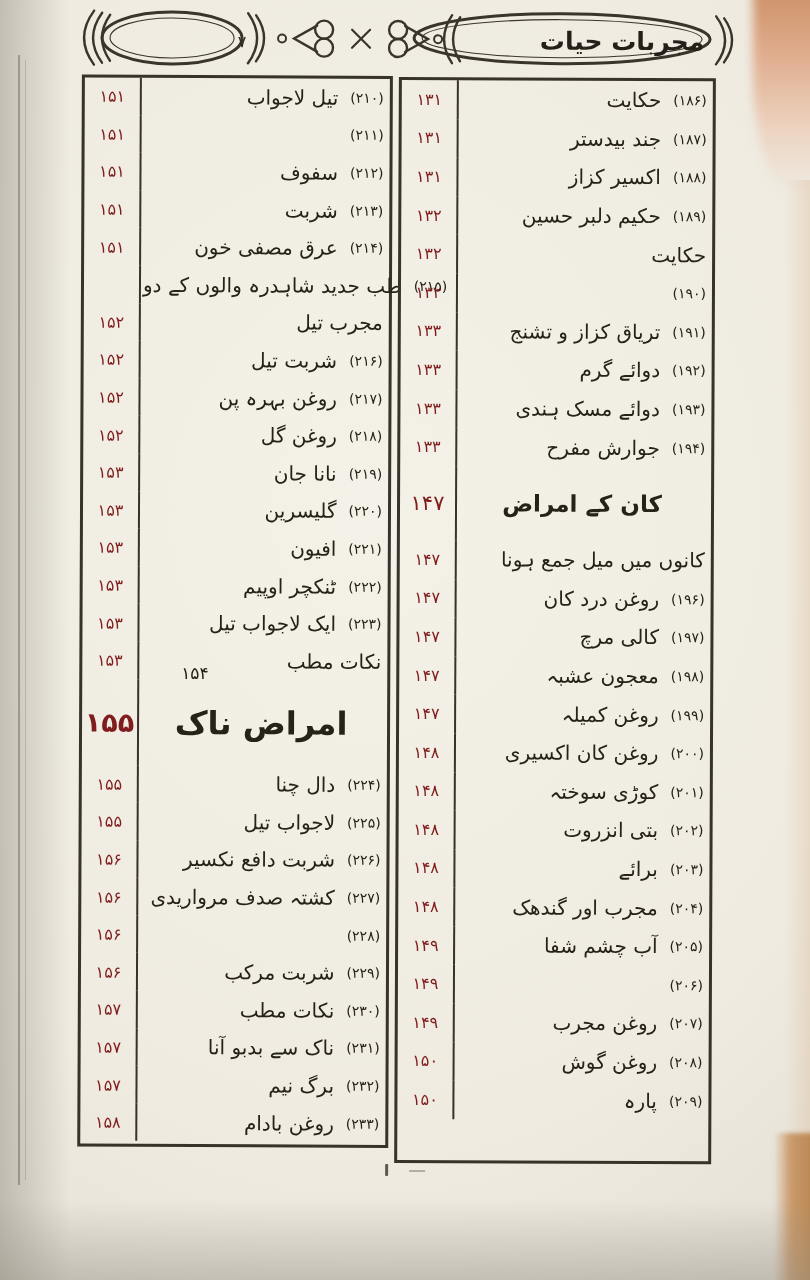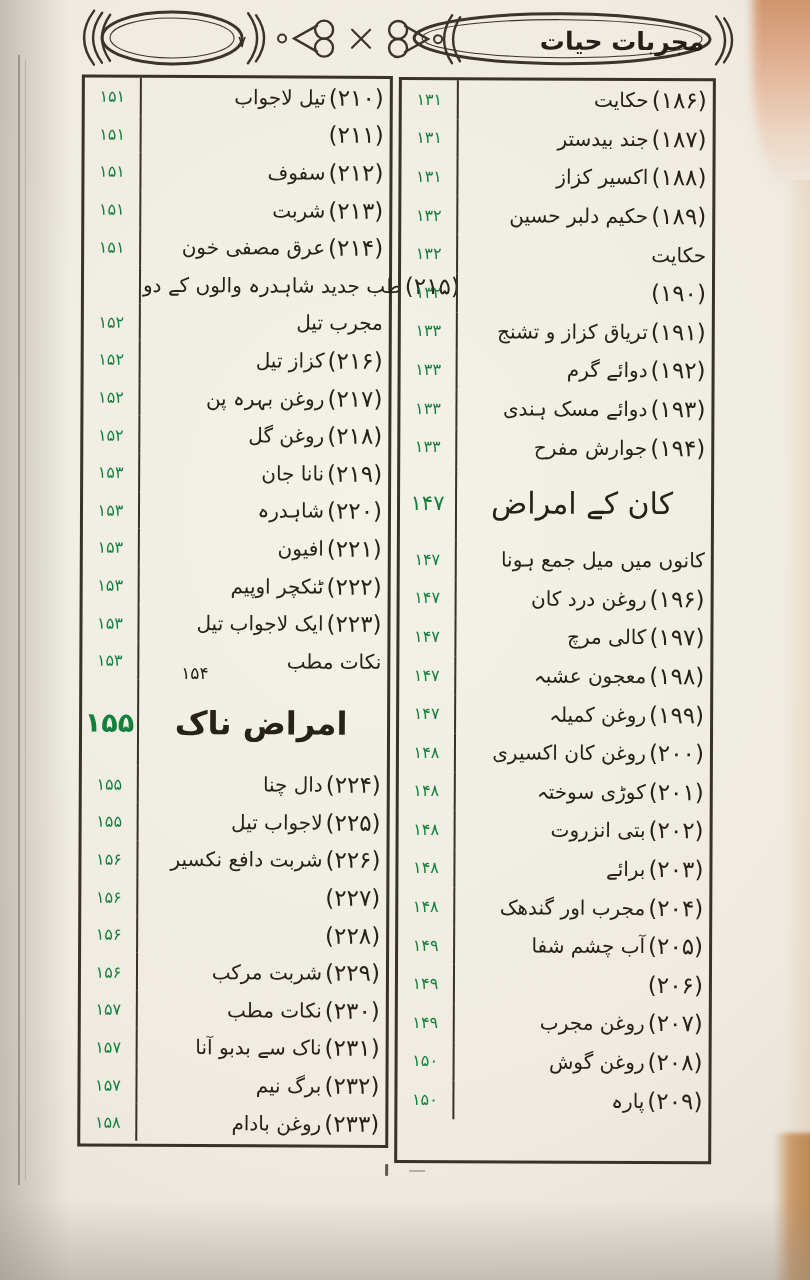--- a/index.html
+++ b/index.html
@@ -42,29 +42,29 @@
 
   
   .toc{position:absolute;border:3px solid #37322a;background:transparent;}
   .toc-left{left:80px;top:76px;width:305px;height:1066px;}
   .toc-right{left:397px;top:77px;width:311px;height:1080px;}
   .rows{display:flex;flex-direction:column;height:100%;}
   .row{display:flex;flex:0 0 auto;align-items:center;}
   .toc-left .row{height:37.6px;}
   .toc-right .row{height:38.6px;}
   .pcell{width:55px;flex:0 0 55px;align-self:stretch;display:flex;align-items:center;justify-content:center;
-    border-right:2.5px solid #37322a;font-size:16px;letter-spacing:1px;color:#15803d;}
+    border-right:2.5px solid #37322a;font-size:16px;letter-spacing:1px;color:#7f1d1d;}
   .ecell{flex:1;direction:rtl;display:flex;align-items:center;justify-content:flex-start;
     padding:0 6px 0 2px;font-size:20px;white-space:nowrap;overflow:visible;color:#262219;}
-  .enum{margin-left:3px;font-size:23px;}
+  .enum{margin-left:12px;font-size:14px;}
   .etext{font-size:20px;}
   .inline-num{margin-right:78px;font-size:17px;letter-spacing:1px;margin-top:25px;}
   .row.heading{height:74px;}
   .row.heading .ecell{justify-content:center;}
-  .row.heading .etext{font-size:30px;font-weight:normal;}
+  .row.heading .etext{font-size:23px;font-weight:bold;}
   .row.heading .pcell{font-size:21px;}
   .row.heading-large{height:86px;}
   .row.heading-large .ecell{justify-content:center;}
   .row.heading-large .etext{font-size:32px;font-weight:bold;letter-spacing:1px;text-align:right;}
   .row.heading-large .pcell{font-size:27px;font-weight:bold;}
 
   .gutter-tick{position:absolute;left:388px;top:1164px;width:3px;height:12px;
     background:rgba(45,40,32,.75);border-radius:1px;}
   .gutter-dash{position:absolute;left:412px;top:1170px;width:16px;height:2px;
     background:rgba(45,40,32,.3);}
@@ -168,21 +168,21 @@
         <div class="row">
           <div class="pcell">۱۵۲</div>
           <div class="ecell">
             <span class="etext">مجرب تیل</span>
           </div>
         </div>
         <div class="row">
           <div class="pcell">۱۵۲</div>
           <div class="ecell">
             <span class="enum">(۲۱۶)</span>
-            <span class="etext">کزاز تیل</span>
+            <span class="etext">شربت تیل</span>
           </div>
         </div>
         <div class="row">
           <div class="pcell">۱۵۲</div>
           <div class="ecell">
             <span class="enum">(۲۱۷)</span>
             <span class="etext">روغن بہرہ پن</span>
           </div>
         </div>
         <div class="row">
@@ -196,21 +196,21 @@
           <div class="pcell">۱۵۳</div>
           <div class="ecell">
             <span class="enum">(۲۱۹)</span>
             <span class="etext">نانا جان</span>
           </div>
         </div>
         <div class="row">
           <div class="pcell">۱۵۳</div>
           <div class="ecell">
             <span class="enum">(۲۲۰)</span>
-            <span class="etext">شاہدرہ</span>
+            <span class="etext">گلیسرین</span>
           </div>
         </div>
         <div class="row">
           <div class="pcell">۱۵۳</div>
           <div class="ecell">
             <span class="enum">(۲۲۱)</span>
             <span class="etext">افیون</span>
           </div>
         </div>
         <div class="row">
@@ -258,20 +258,21 @@
           <div class="pcell">۱۵۶</div>
           <div class="ecell">
             <span class="enum">(۲۲۶)</span>
             <span class="etext">شربت دافع نکسیر</span>
           </div>
         </div>
         <div class="row">
           <div class="pcell">۱۵۶</div>
           <div class="ecell">
             <span class="enum">(۲۲۷)</span>
+            <span class="etext">کشتہ صدف مرواریدی</span>
           </div>
         </div>
         <div class="row">
           <div class="pcell">۱۵۶</div>
           <div class="ecell">
             <span class="enum">(۲۲۸)</span>
             <span class="etext"></span>
           </div>
         </div>
         <div class="row">

